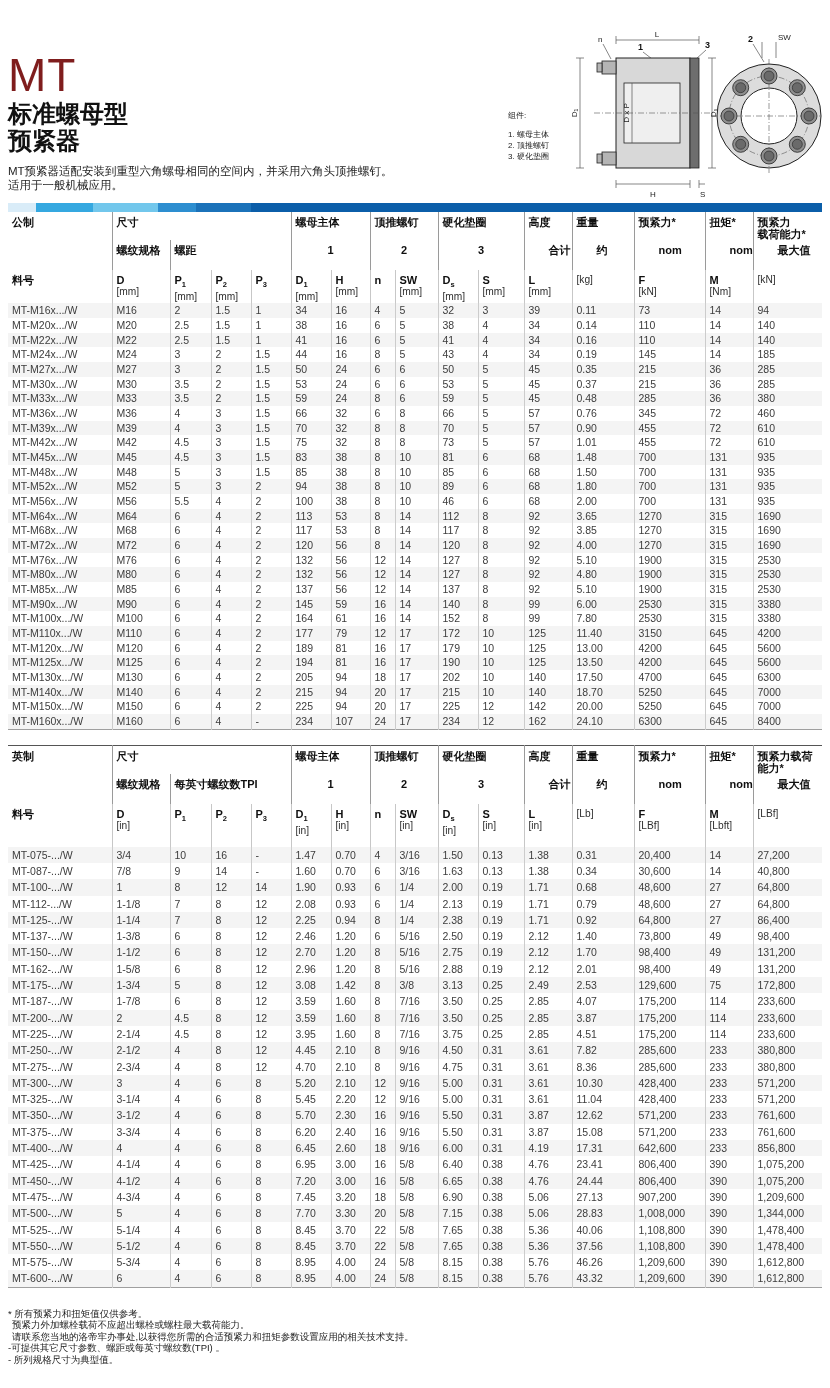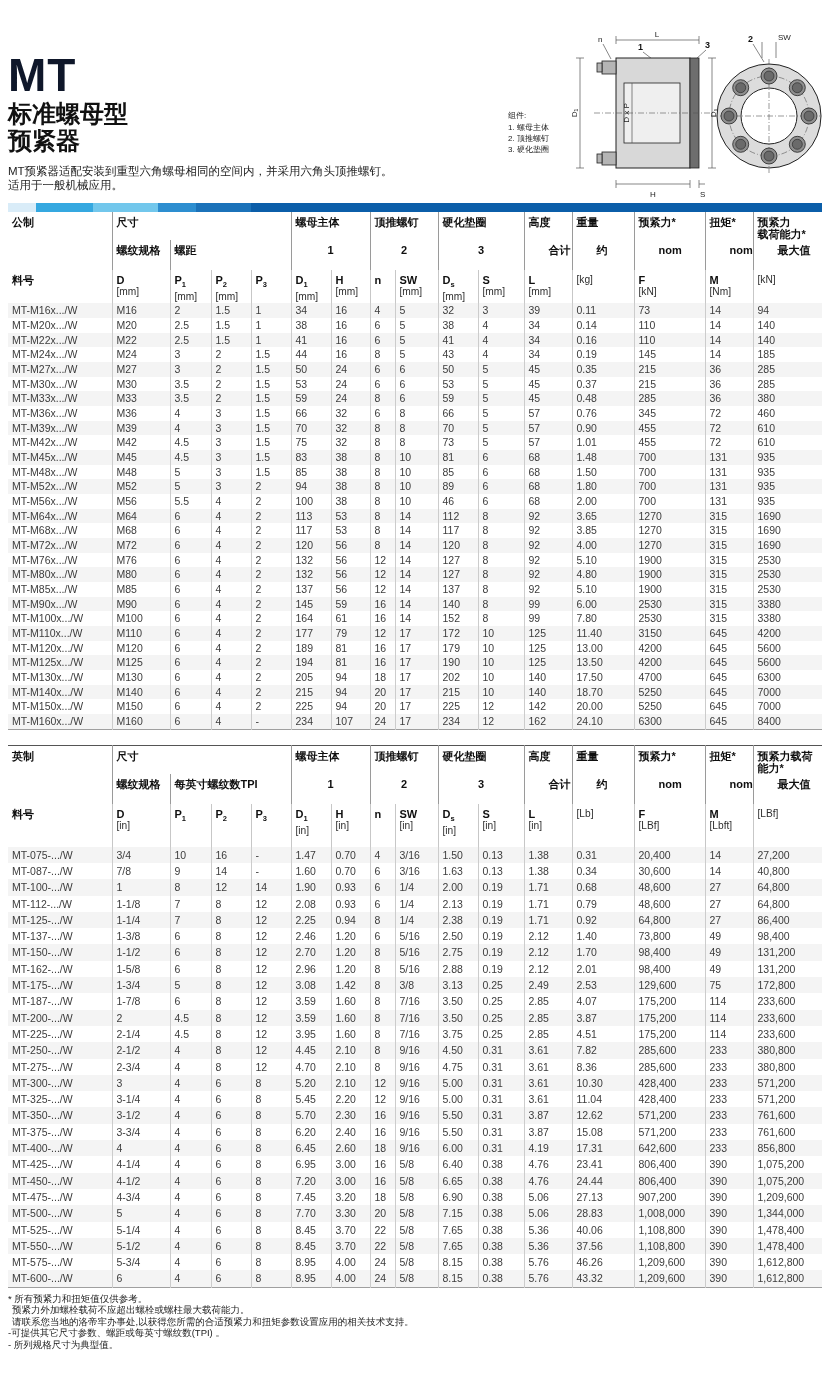--- a/index.html
+++ b/index.html
@@ -1,25 +1,25 @@
 <!DOCTYPE html>
 <html><head>
 <meta charset="utf-8">
 <style>
   *{box-sizing:border-box;margin:0;padding:0}
   html,body{background:#fff}
   body{width:830px;height:1388px;position:relative;font-family:"Liberation Sans","DejaVu Sans",sans-serif;color:#2e2e2e;overflow:hidden}
   .page{position:absolute;inset:0;padding:0 8px}
   
   .hdr{position:relative;height:203px}
-  .title{position:absolute;left:0;top:52px;font-size:46px;font-weight:700;line-height:1;color:#0f172a;letter-spacing:1px}
+  .title{position:absolute;left:0;top:52px;font-size:46px;font-weight:400;line-height:1;color:#7f1d1d;letter-spacing:1px}
   .subtitle{position:absolute;left:0;top:100px;font-size:24px;font-weight:600;line-height:27px;color:#111;white-space:pre-line}
   .desc{position:absolute;left:0;top:164px;font-size:11.5px;line-height:14px;color:#1d1d1d;white-space:pre-line}
   .components{position:absolute;left:500px;top:110px;font-size:8px;line-height:11px;color:#222}
-  .components .ct{margin-bottom:1px}
+  .components .ct{margin-bottom:8px}
   .drawing{position:absolute;right:0;top:28px;width:258px;height:174px}
   
   .band{display:flex;height:9px;width:814px}
   .band i{display:block;height:100%}
   
   table{border-collapse:collapse;table-layout:fixed;width:814px;border-bottom:1px solid #9f9f9f}
   th,td{text-align:left;vertical-align:top;padding:0 0 0 4px;overflow:hidden;white-space:nowrap}
   thead th{font-weight:700;color:#0f0f0f;font-size:11px;padding-top:4px;white-space:pre-line;line-height:12px}
   tr.h0 th{height:27px}
   tr.h1 th{height:30px}
@@ -30,21 +30,21 @@
   th.c{text-align:center;padding-left:0}
   th.pad{padding-left:24px}
   .unit{display:block;font-weight:400;font-size:10.2px;color:#2e2e2e;min-height:12px}
   sub{font-size:7.5px}
   tbody td{font-size:10.5px;color:#3c3c3c;border-left:1px solid #ccc;height:14.67px;line-height:14.67px}
   .imperial tbody td{height:16.3px;line-height:16.3px}
   tbody td:first-child{border-left:none}
   tbody tr:nth-child(odd){background:#f4f4f4}
   .imperial{margin-top:15px;border-top:1px solid #555}
   
-  .notes{margin-top:5px;font-size:9.5px;line-height:11.5px;color:#222}
+  .notes{margin-top:20px;font-size:9.5px;line-height:11.5px;color:#222}
   .notes .n1{padding-left:4px}
   
   .dim{stroke:#555;stroke-width:0.7;fill:none}
   .dash{stroke:#555;stroke-width:0.6;fill:none;stroke-dasharray:6 2 1 2}
   .dlab{font-size:8px;fill:#222;font-family:"Liberation Sans",sans-serif}
   .dlabb{font-size:9px;font-weight:bold;fill:#111;font-family:"Liberation Sans",sans-serif}
   .bodyfill{fill:#d8d8d8;stroke:#222;stroke-width:1}
   .bore{fill:#efefef;stroke:#222;stroke-width:0.8}
   .screw{fill:#b5b5b5;stroke:#222;stroke-width:0.8}
   .washer{fill:#6e6e6e;stroke:#222;stroke-width:0.8}

